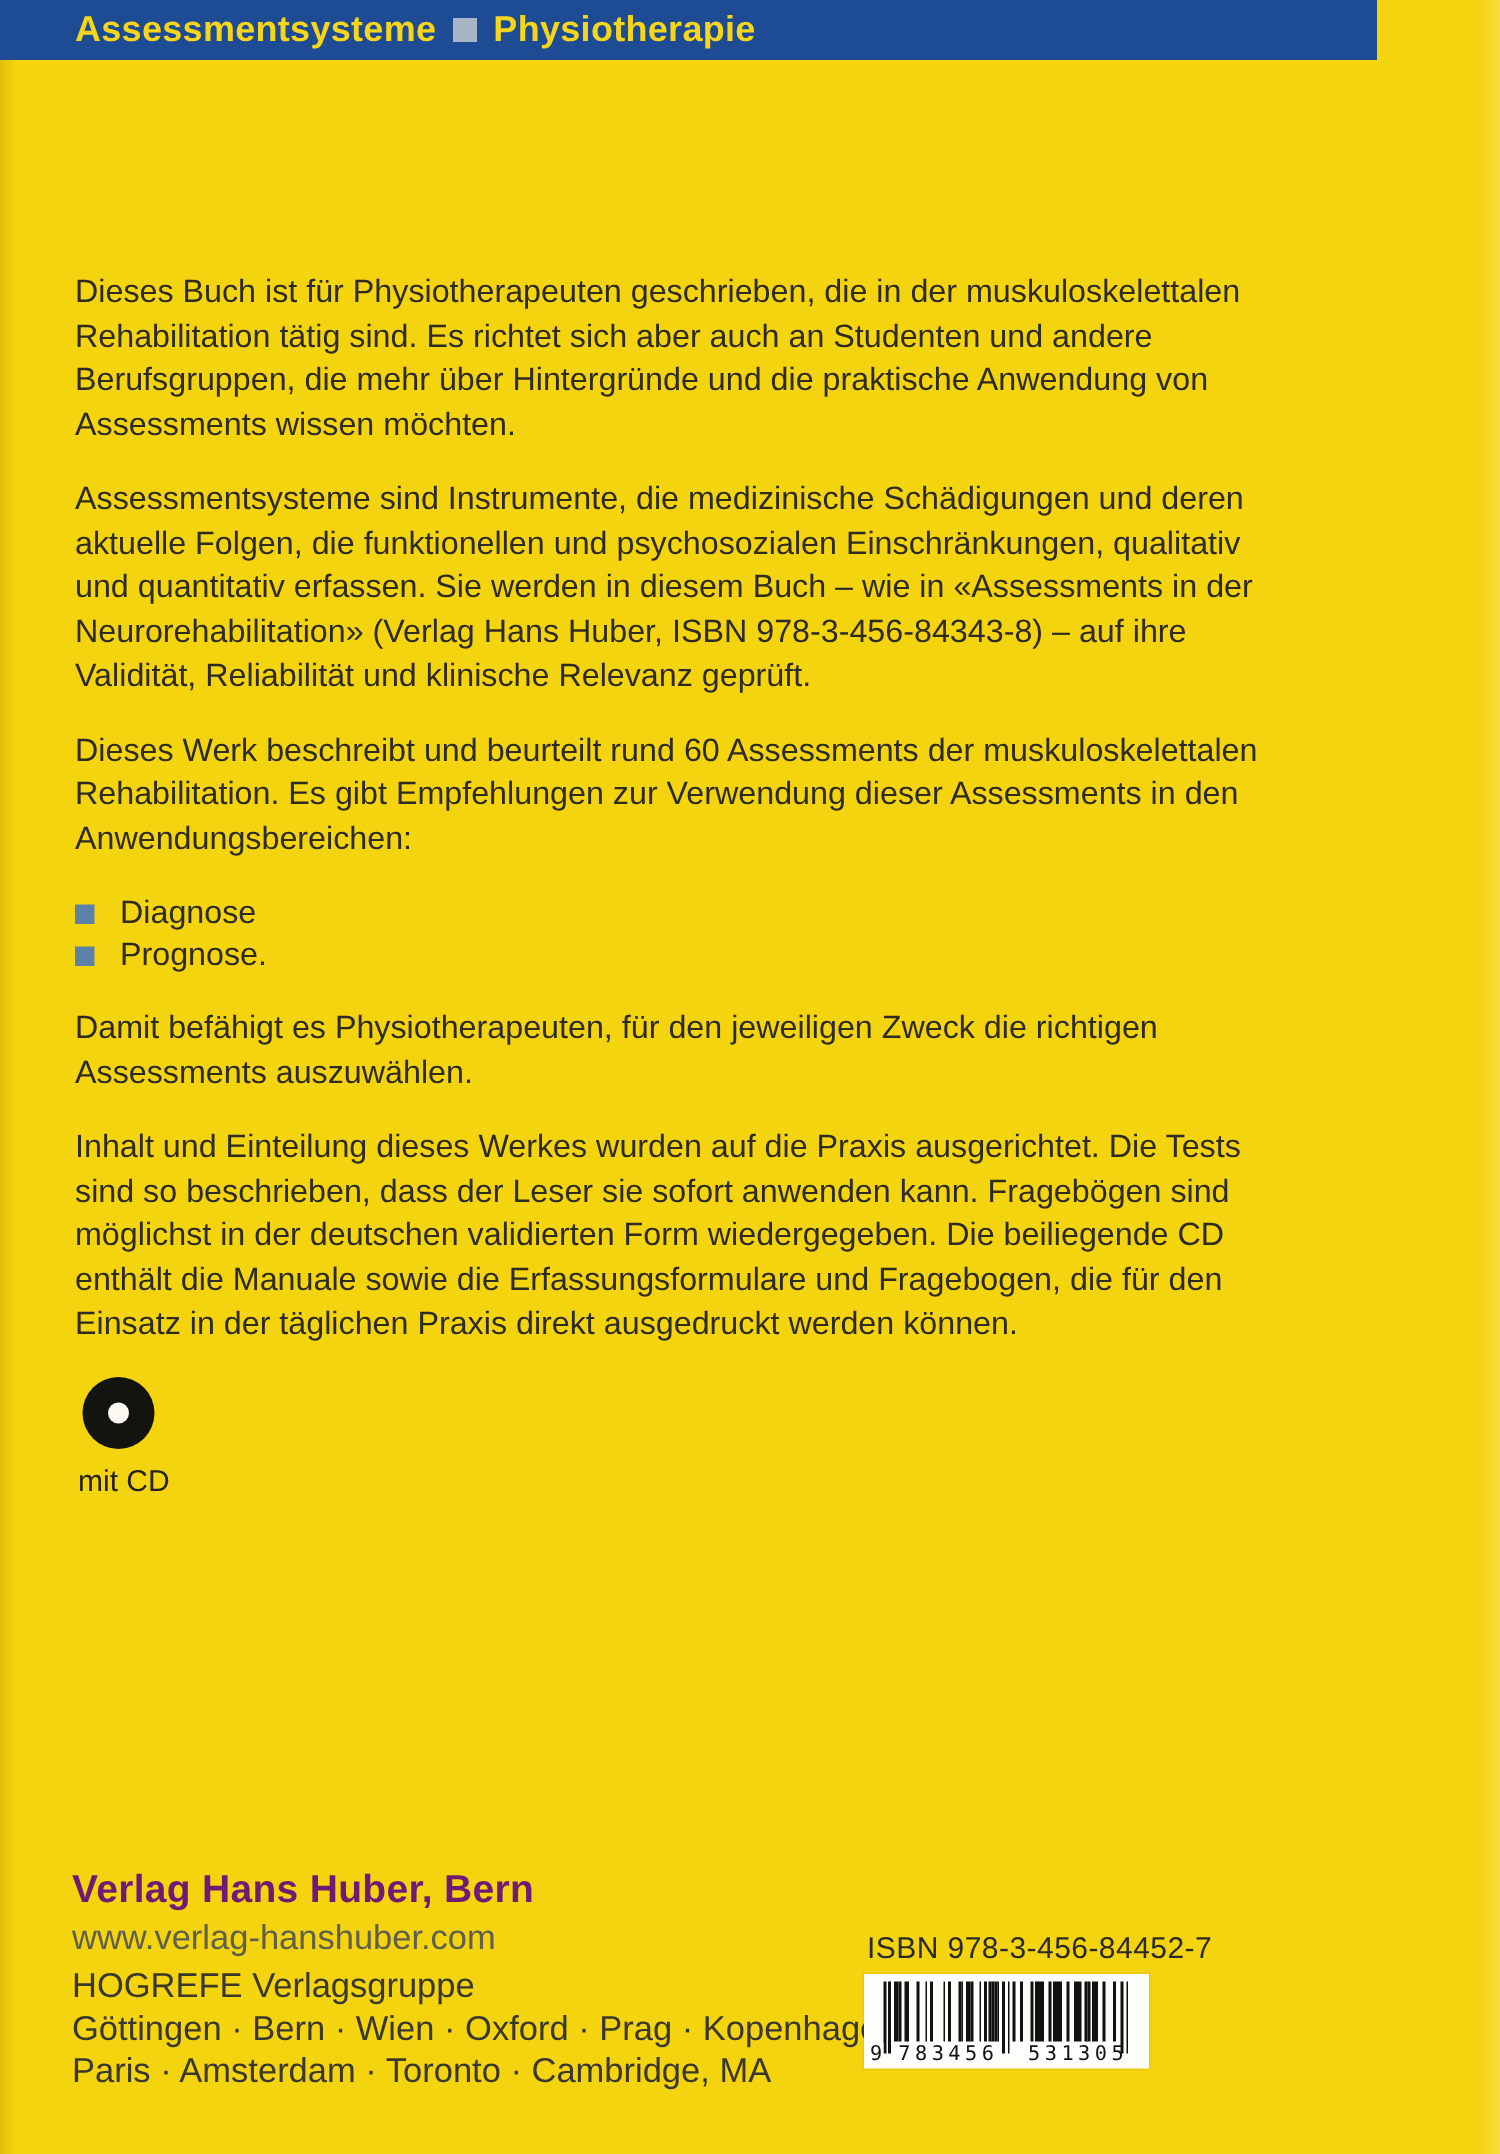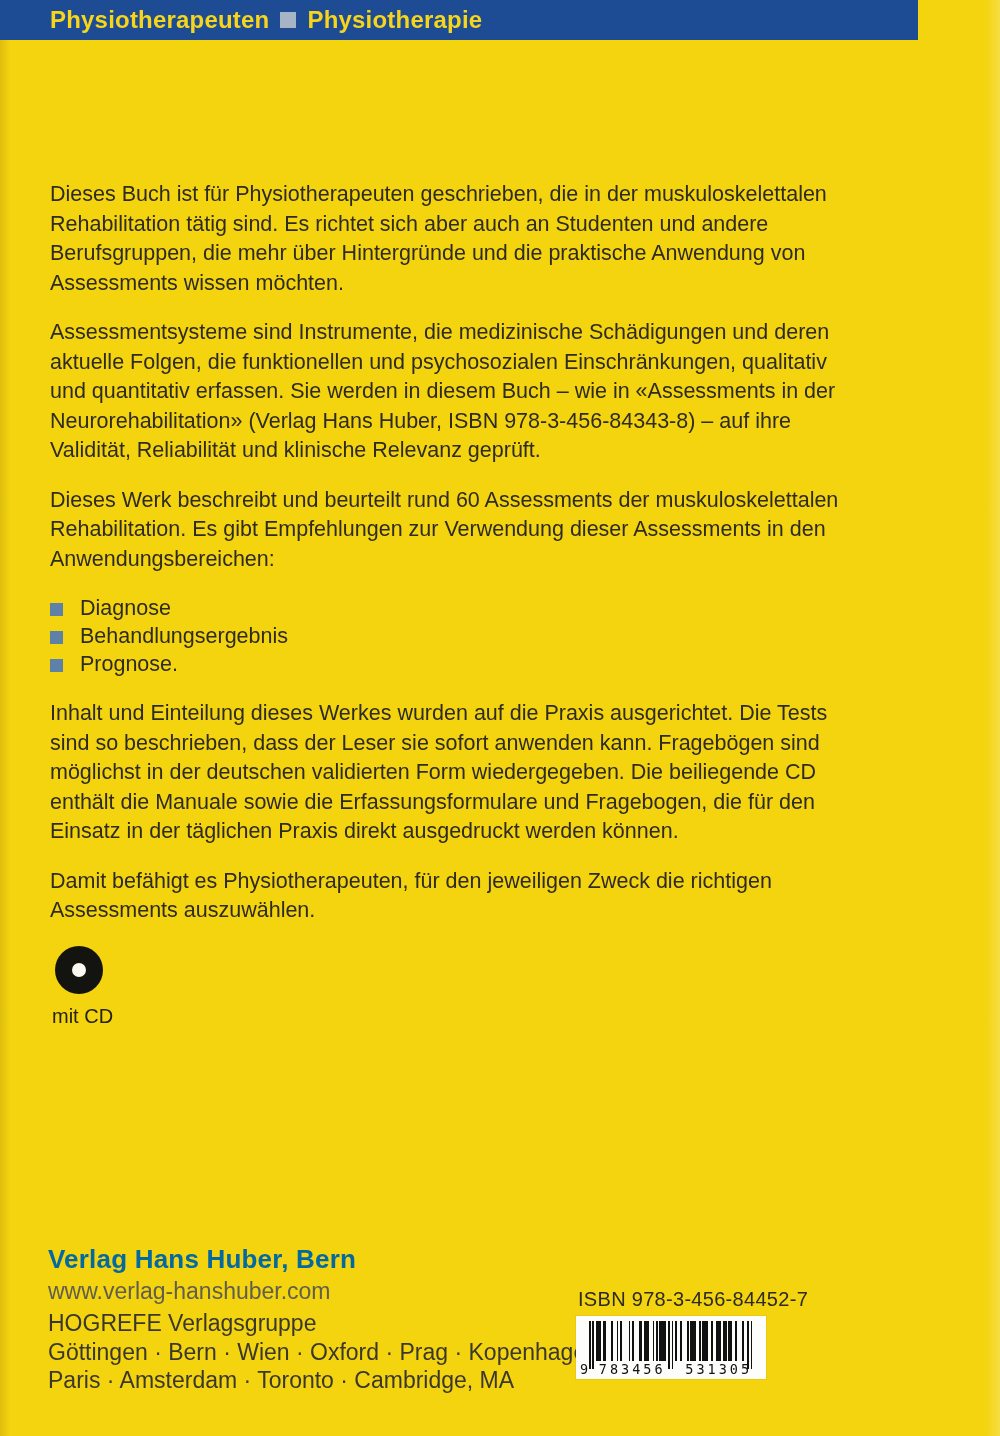--- a/index.html
+++ b/index.html
@@ -47,21 +47,21 @@
     margin-left:5px;position:relative;
   }
   .cd-icon::after{
     content:"";position:absolute;left:50%;top:50%;width:14px;height:14px;
     margin:-7px 0 0 -7px;border-radius:50%;background:#fbf8f2;
   }
   .cd-label{font-size:20px;color:#24221b;margin:8px 0 0 2px;}
 
   
   .footer{position:absolute;left:48px;top:1244px;color:#3a382d;}
-  .footer .pub{font-size:26px;font-weight:700;color:#0369a1;line-height:30px;letter-spacing:.2px;}
+  .footer .pub{font-size:26px;font-weight:700;color:#701a75;line-height:30px;letter-spacing:.2px;}
   .footer .web{font-size:23px;color:#605e4d;line-height:29px;margin-top:3px;}
   .footer .grp{font-size:23px;color:#3a382d;line-height:29px;margin-top:3px;}
   .footer .cities{font-size:23px;color:#3a382d;line-height:28px;}
 
   
   .isbn-block{position:absolute;left:576px;top:1288px;}
   .isbn-label{font-size:20px;color:#2b2a24;margin:0 0 5px 2px;letter-spacing:.3px;text-align:center;}
   .barcode-box{
     background:#fdfdfa;width:182px;padding:5px 4px 3px 4px;
     box-shadow:0 0 0 1px rgba(0,0,0,.04);
@@ -75,45 +75,41 @@
   .bc-digits .d0{width:9px;background:#fdfdfa;}
   .bc-digits .dg{flex:1;text-align:center;letter-spacing:3px;background:transparent;}
 </style>
 </head>
 <body>
 
 <div class="edge-left"></div>
 <div class="edge-right"></div>
 
 <div class="topbar">
-  <span class="series">Physiotherapeuten</span>
+  <span class="series">Assessmentsysteme</span>
   <span class="sq"></span>
   <span class="cat">Physiotherapie</span>
 </div>
 
 <div class="content">
   <p>Dieses Buch ist für Physiotherapeuten geschrieben, die in der muskuloskelettalen Rehabilitation tätig sind. Es richtet sich aber auch an Studenten und andere Berufsgruppen, die mehr über Hintergründe und die praktische Anwendung von Assessments wissen möchten.</p>
   <p>Assessmentsysteme sind Instrumente, die medizinische Schädigungen und deren aktuelle Folgen, die funktionellen und psychosozialen Einschränkungen, qualitativ und quantitativ erfassen. Sie werden in diesem Buch – wie in «Assessments in der Neurorehabilitation» (Verlag Hans Huber, ISBN 978-3-456-84343-8) – auf ihre Validität, Reliabilität und klinische Relevanz geprüft.</p>
   <p>Dieses Werk beschreibt und beurteilt rund 60 Assessments der muskuloskelettalen Rehabilitation. Es gibt Empfehlungen zur Verwendung dieser Assessments in den Anwendungsbereichen:</p>
   <ul class="areas">
     <li>
       <span class="bullet"></span>
       <span>Diagnose</span>
     </li>
     <li>
       <span class="bullet"></span>
-      <span>Behandlungsergebnis</span>
-    </li>
-    <li>
-      <span class="bullet"></span>
       <span>Prognose.</span>
     </li>
   </ul>
+  <p>Damit befähigt es Physiotherapeuten, für den jeweiligen Zweck die richtigen Assessments auszuwählen.</p>
   <p>Inhalt und Einteilung dieses Werkes wurden auf die Praxis ausgerichtet. Die Tests sind so beschrieben, dass der Leser sie sofort anwenden kann. Fragebögen sind möglichst in der deutschen validierten Form wiedergegeben. Die beiliegende CD enthält die Manuale sowie die Erfassungsformulare und Fragebogen, die für den Einsatz in der täglichen Praxis direkt ausgedruckt werden können.</p>
-  <p>Damit befähigt es Physiotherapeuten, für den jeweiligen Zweck die richtigen Assessments auszuwählen.</p>
   <div class="cd">
     <div class="cd-icon"></div>
     <div class="cd-label">mit CD</div>
   </div>
 </div>
 
 <div class="footer">
   <div class="pub">Verlag Hans Huber, Bern</div>
   <div class="web">www.verlag-hanshuber.com</div>
   <div class="grp">HOGREFE Verlagsgruppe</div>

